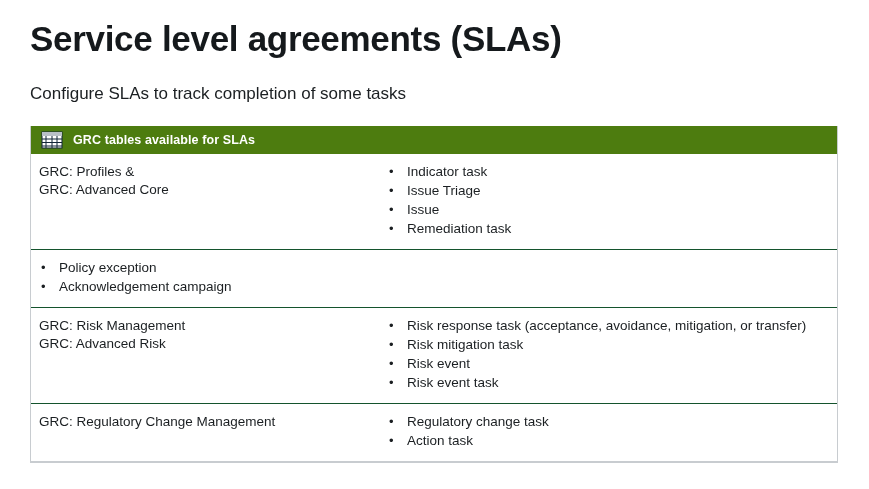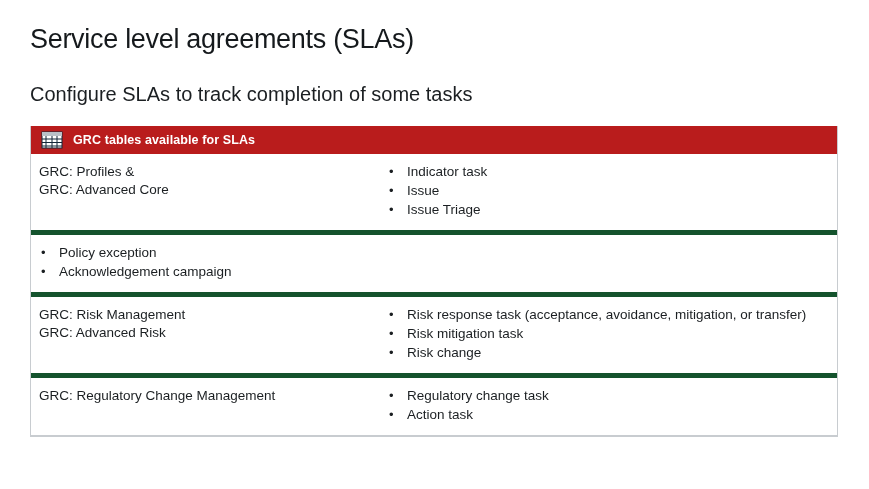--- a/index.html
+++ b/index.html
@@ -15,43 +15,43 @@
     overflow: hidden;
   }
   .slide {
     position: relative;
     width: 869px;
     height: 489px;
     box-sizing: border-box;
     padding: 22px 30px 0 30px;
   }
   .slide-title {
-    font-size: 27px;
-    font-weight: normal;
+    font-size: 35px;
+    font-weight: bold;
     letter-spacing: -0.3px;
     color: #15191c;
     margin: 0 0 0 0;
     line-height: 34px;
   }
   .slide-subtitle {
-    font-size: 20px;
+    font-size: 17px;
     color: #1b1f22;
     margin-top: 27px;
     margin-bottom: 0;
     line-height: 22px;
   }
   .table-wrap {
     margin-top: 21px;
     width: 808px;
     border: 1px solid #c8ccd0;
     border-top: none;
     box-sizing: border-box;
   }
   .table-header {
-    background: #b91c1c;
+    background: #4d7c0f;
     height: 28px;
     display: flex;
     align-items: center;
     padding-left: 10px;
     box-sizing: border-box;
   }
   .table-header .hdr-icon {
     width: 22px;
     height: 18px;
     margin-right: 10px;
@@ -59,21 +59,21 @@
     display: block;
   }
   .table-header .hdr-text {
     color: #ffffff;
     font-size: 12.5px;
     font-weight: bold;
     letter-spacing: 0.1px;
   }
   .row {
     display: flex;
-    border-bottom: 5px solid #14532d;
+    border-bottom: 1px solid #14532d;
     box-sizing: border-box;
   }
   .row:last-child {
     border-bottom: 1px solid #c8ccd0;
   }
   .cell-left {
     width: 348px;
     flex: 0 0 348px;
     box-sizing: border-box;
     padding: 9px 8px 10px 8px;
@@ -140,22 +140,23 @@
     </div>
 
     <div class="row">
       <div class="cell-left">
         <div>GRC: Profiles &amp;
 GRC: Advanced Core</div>
       </div>
       <div class="cell-right">
         <ul class="bullets">
           <li>Indicator task</li>
+          <li>Issue Triage</li>
           <li>Issue</li>
-          <li>Issue Triage</li>
+          <li>Remediation task</li>
         </ul>
       </div>
     </div>
 
     <div class="row">
       <div class="cell-right">
         <ul class="bullets">
           <li>Policy exception</li>
           <li>Acknowledgement campaign</li>
         </ul>
@@ -164,21 +165,22 @@
 
     <div class="row">
       <div class="cell-left">
         <div>GRC: Risk Management
 GRC: Advanced Risk</div>
       </div>
       <div class="cell-right">
         <ul class="bullets">
           <li>Risk response task (acceptance, avoidance, mitigation, or transfer)</li>
           <li>Risk mitigation task</li>
-          <li>Risk change</li>
+          <li>Risk event</li>
+          <li>Risk event task</li>
         </ul>
       </div>
     </div>
 
     <div class="row">
       <div class="cell-left">
         <div>GRC: Regulatory Change Management</div>
       </div>
       <div class="cell-right">
         <ul class="bullets">

